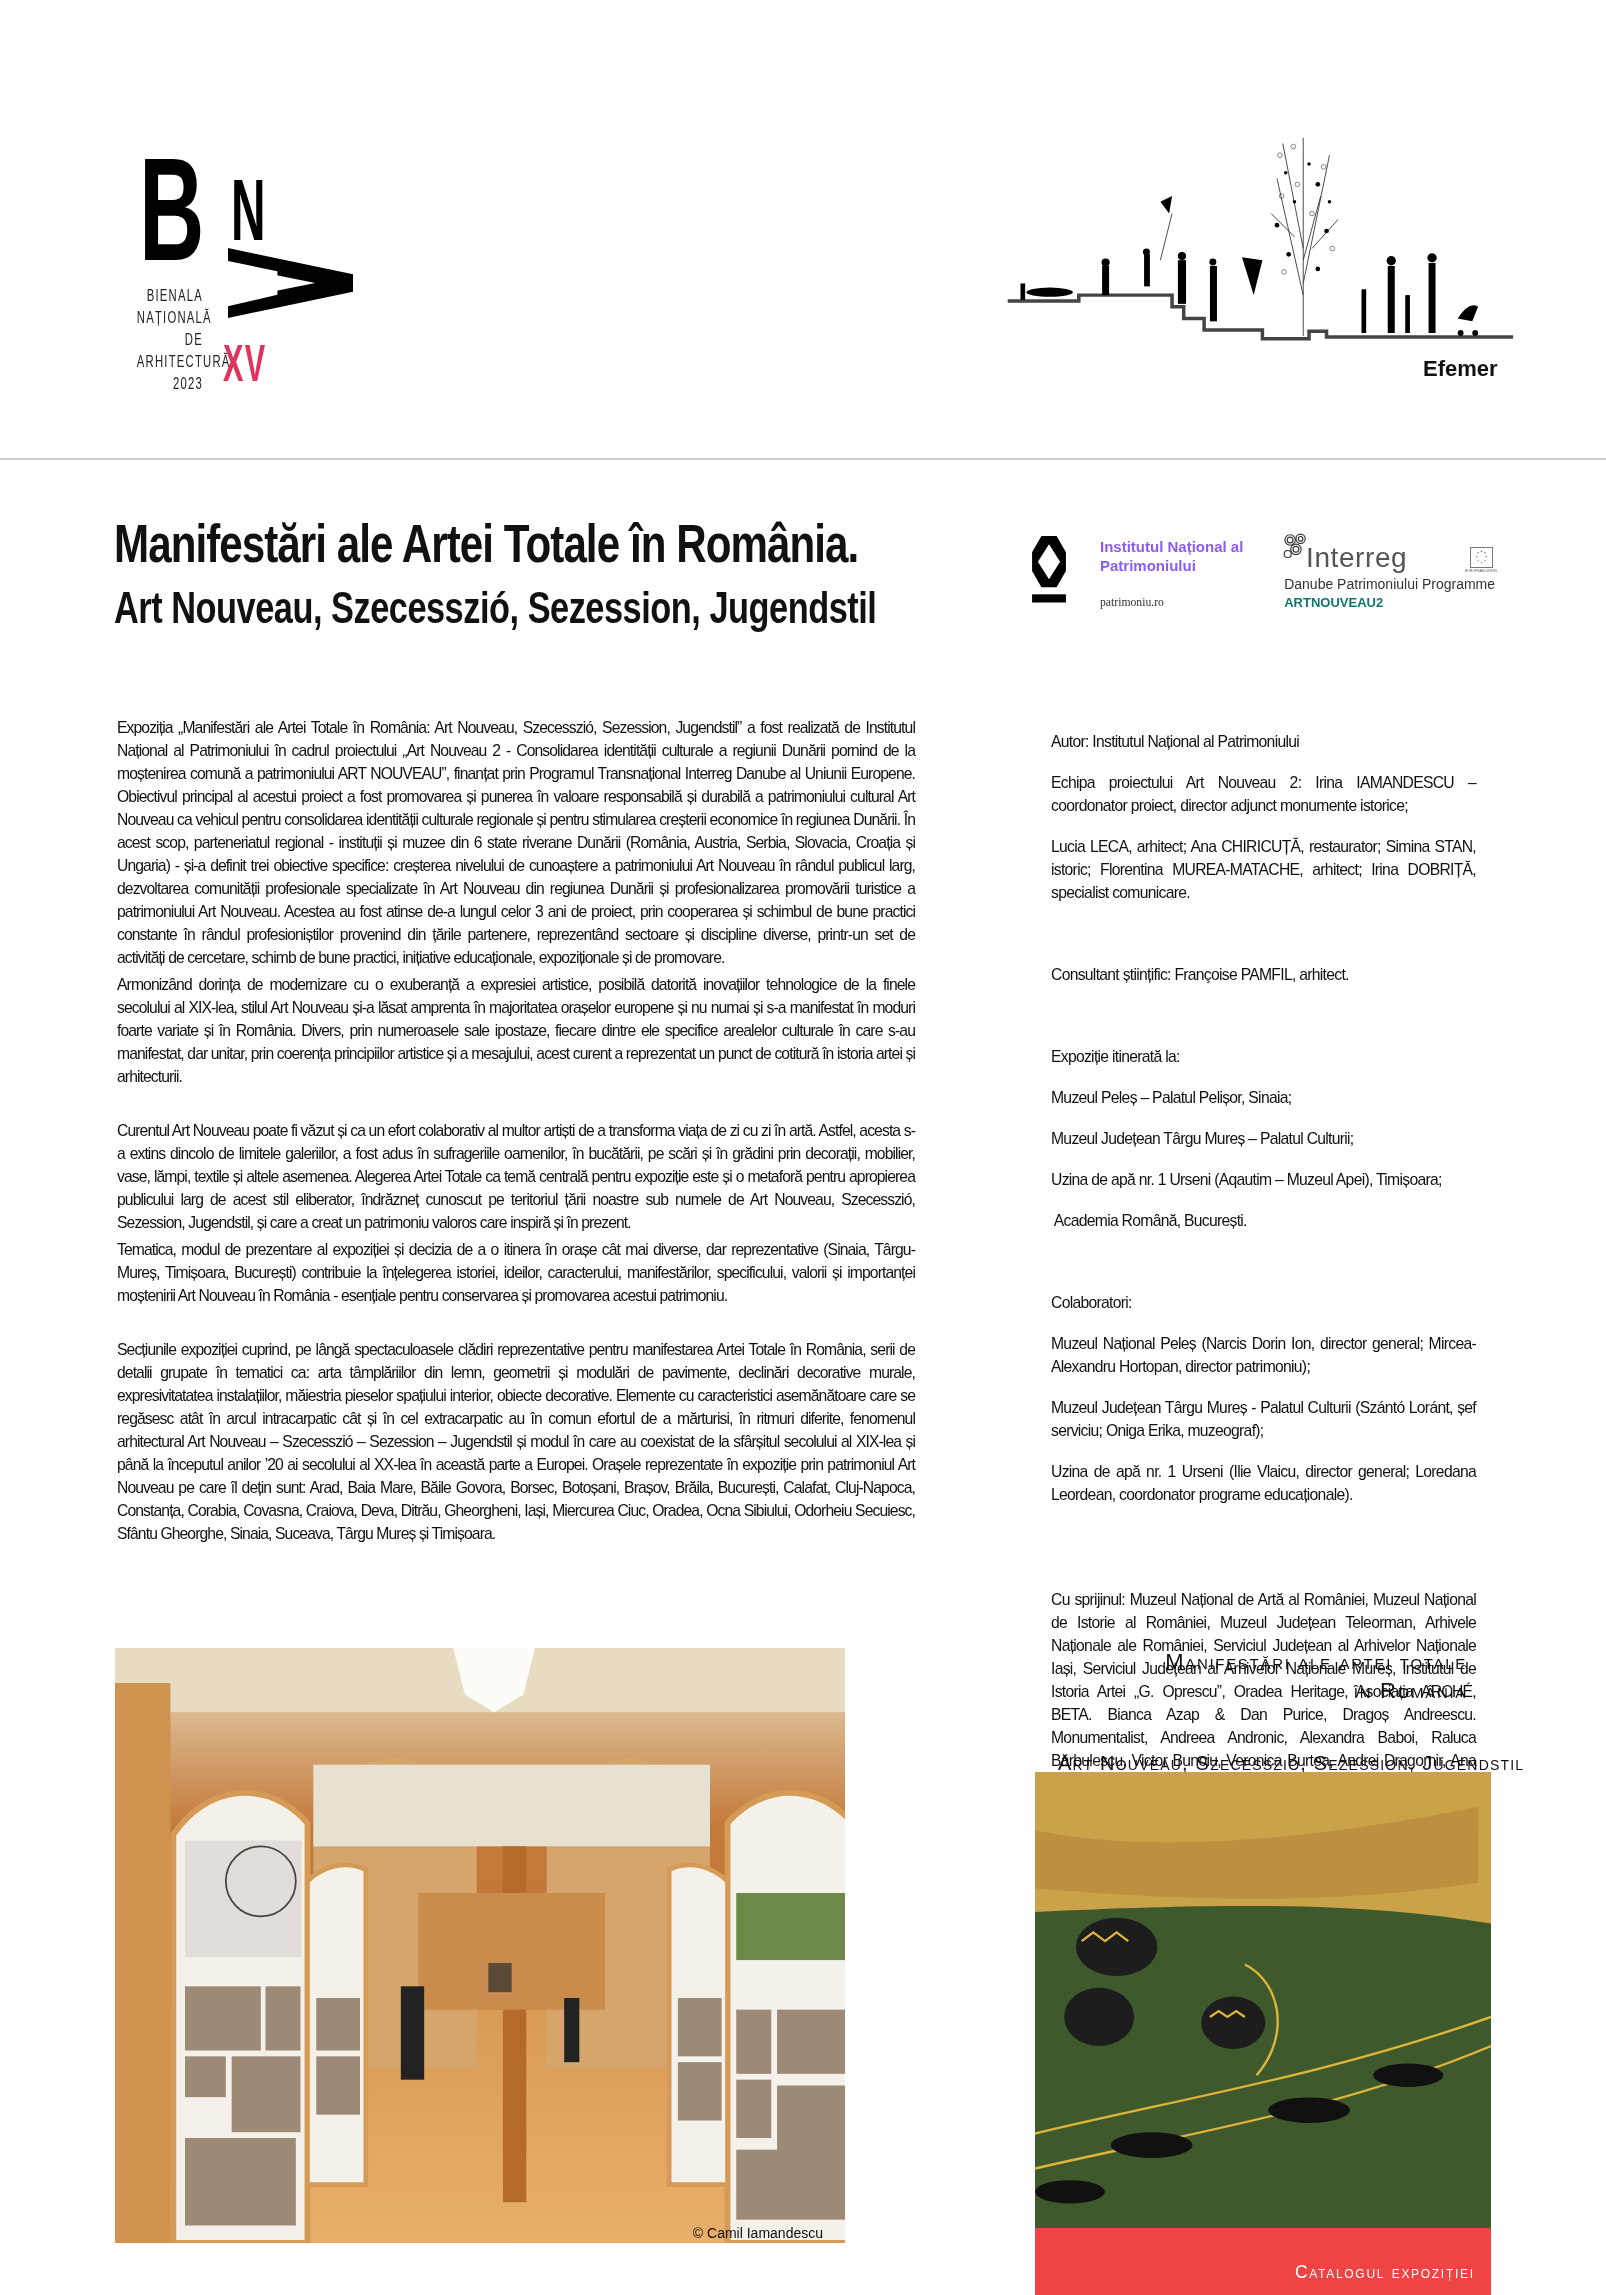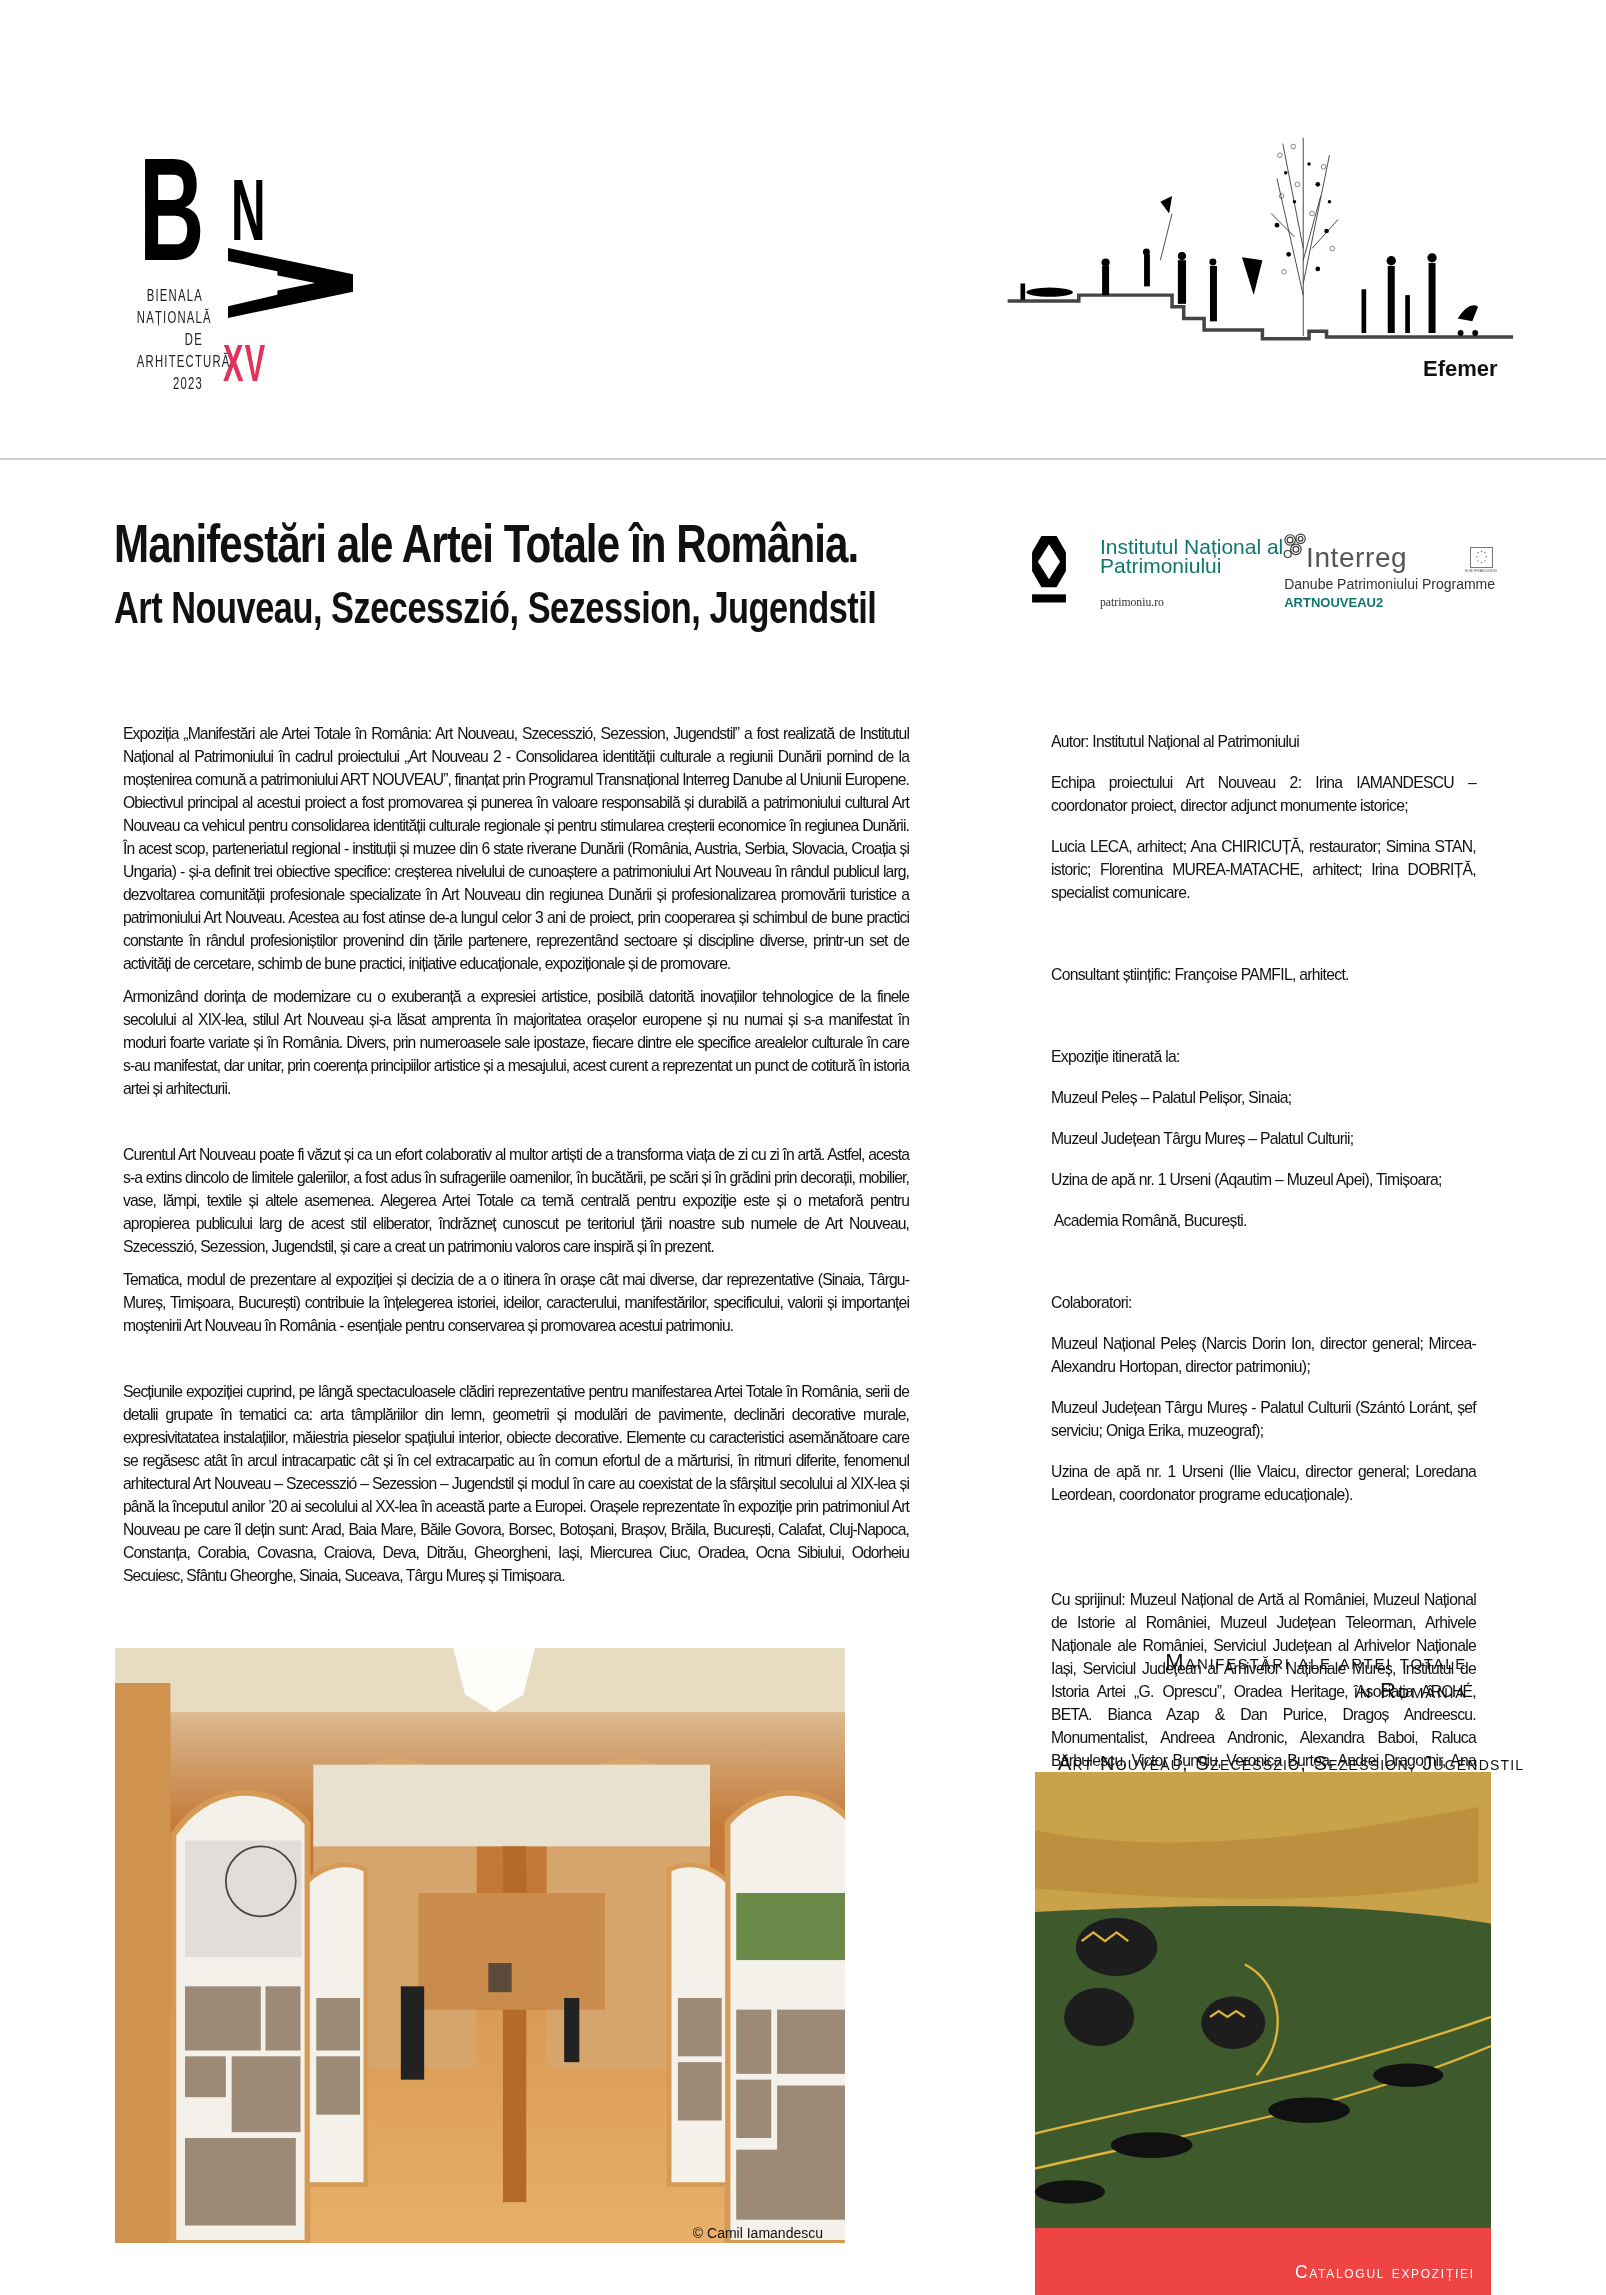--- a/index.html
+++ b/index.html
@@ -17,34 +17,34 @@
   .efemer-art { position:absolute; left:1003px; top:120px; width:513px; height:222px; }
   .efemer-label { position:absolute; left:1423px; top:356px; font-size:22px; font-weight:700; color:#111; }
 
   .divider { position:absolute; left:0; top:458px; width:1607px; height:1.7px; background:#cfcfcf; }
 
   .title { position:absolute; left:114px; top:516px; font-weight:700; font-size:54px; line-height:1; letter-spacing:-1.2px; transform:scaleX(0.78); transform-origin:left top; white-space:nowrap; }
   .subtitle { position:absolute; left:114px; top:586px; font-weight:700; font-size:44px; line-height:1; letter-spacing:-0.6px; transform:scaleX(0.78); transform-origin:left top; white-space:nowrap; }
 
   .inp-logo { position:absolute; left:1032px; top:536px; width:257px; height:79px; }
   .inp-mark { position:absolute; left:0; top:0; width:34px; height:70px; }
-  .inp-name { position:absolute; left:68px; top:2.3px; font-size:21px; line-height:18.7px; color:#0f766e; }
+  .inp-name { position:absolute; left:68px; top:2.3px; font-size:15px; line-height:18.7px; color:#8b5cf6;font-weight:bold; }
   .inp-url { position:absolute; left:68px; top:60px; font-family:"Liberation Serif", serif; font-size:11.7px; color:#333; }
 
   .interreg { position:absolute; left:1283px; top:533px; width:216px; height:82px; }
   .interreg-circles { position:absolute; left:0; top:0; width:34px; height:28px; }
   .interreg-word { position:absolute; left:23px; top:10.5px; font-weight:400; font-size:28px; line-height:1; color:#555; letter-spacing:0.6px; }
   .eu-flag { position:absolute; left:187px; top:14px; width:21px; height:18.7px; border:0.6px solid #777; }
   .eu-label { position:absolute; left:182px; top:36px; font-size:3.5px; color:#555; }
   .interreg-prog { position:absolute; left:1.2px; top:43px; font-size:14px; color:#333; white-space:nowrap; }
   .interreg-proj { position:absolute; left:1.2px; top:62px; font-size:13px; font-weight:700; color:#0f766e; }
 
   
   .body-text { position:absolute; left:113px; top:712px; width:806px; font-size:15.7px; line-height:23px; text-align:justify; color:#111; transform:scaleX(1); }
-  .body-text p { margin:10px; }
+  .body-text p { margin:4px; }
   .body-text .gap { height:23px; }
   .condensed { font-stretch:condensed; letter-spacing:-0.9px; word-spacing:0px; }
 
   .credits { position:absolute; left:1033px; top:712px; width:461px; font-size:15.7px; line-height:23px; text-align:justify; color:#111; letter-spacing:-0.7px; }
   .credits p { margin:18px; }
   .credits .gap { height:23px; }
 
   
   .photo { position:absolute; left:115px; top:1648px; width:730px; height:595px; overflow:hidden; background:#c98b4a; }
   .photo-credit { position:absolute; right:22px; bottom:2.3px; font-size:14px; color:#111; }

